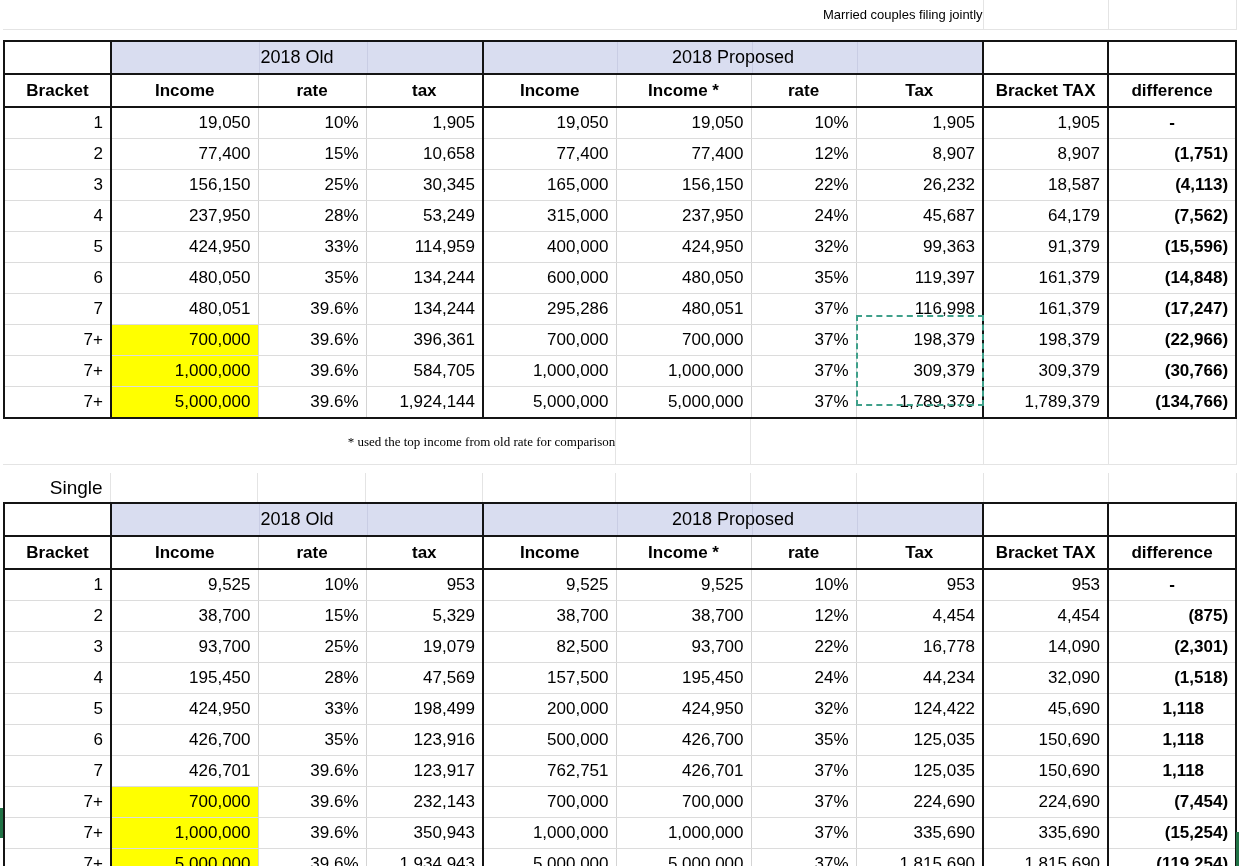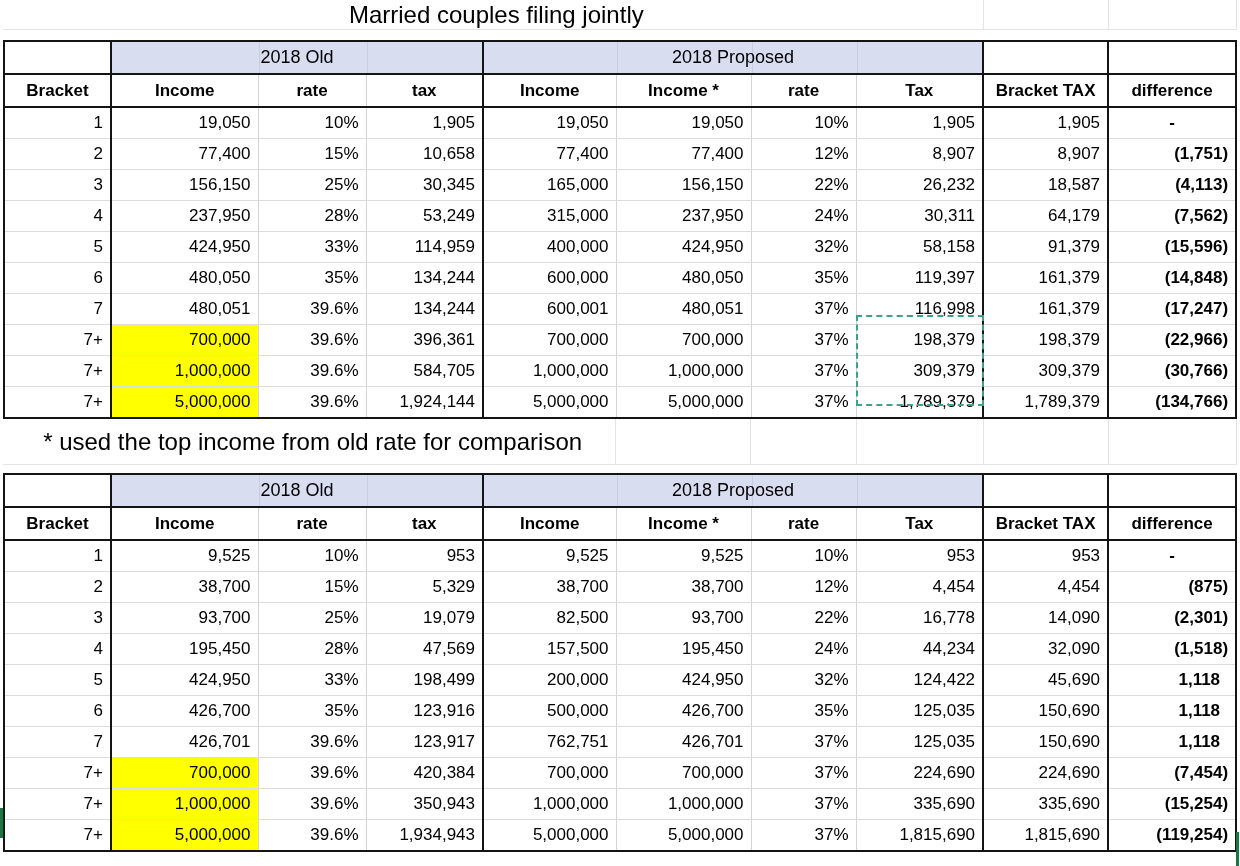--- a/index.html
+++ b/index.html
@@ -20,27 +20,27 @@
   .xtable tr.band td.bdrR{border-right:2px solid #141414;}
   .xtable tr.band td.old-band{background-image:linear-gradient(#c9cde4,#c9cde4),linear-gradient(#c9cde4,#c9cde4);
       background-repeat:no-repeat;background-size:1px 100%,1px 100%;background-position:147px 0,255px 0;}
   .xtable tr.band td.prop-band{background-image:linear-gradient(#c9cde4,#c9cde4),linear-gradient(#c9cde4,#c9cde4),linear-gradient(#c9cde4,#c9cde4);
       background-repeat:no-repeat;background-size:1px 100%,1px 100%,1px 100%;background-position:133px 0,268px 0,373px 0;}
   .xtable tr.heads td{height:31px;font-weight:bold;text-align:center;padding:0;
       border-bottom:2px solid #141414;}
   .xtable tbody td.c9{font-weight:bold;}
   td.hl{background:#ffff00;}
   td.dash{text-align:center;padding-right:0;}
-  td.pos{padding-right:15px;}
+  td.pos{padding-right:31px;}
 
   
   .xrow td{border-right:1px solid #e4e4e4;border-bottom:1px solid #e4e4e4;background:#fff;}
-  .xrow td.text-left{text-align:center;padding:0 0 0 7px;font-size:24px;}
+  .xrow td.text-left{text-align:right;padding:0 0 0 7px;font-size:13px;}
   .title-row td{height:29px;}
-  .fnote-row td{height:45px;}
+  .fnote-row td{height:45px;font-family:Liberation Serif, serif;}
   .single-row td{height:29px;border-bottom:none;}
   .single-row td.single-label{font-size:19px;}
   .gap{height:10px;}
   .gap2{height:8px;}
 
   
   .marquee{position:absolute;border:2px dashed #3fa08a;pointer-events:none;}
   .selstrip{position:absolute;background:#217346;pointer-events:none;}
 </style>
 </head>
@@ -143,54 +143,54 @@
           <td class="c9">(4,113)</td>
         </tr>
         <tr>
           <td class="c0">4</td>
           <td class="c1">237,950</td>
           <td class="c2">28%</td>
           <td class="c3">53,249</td>
           <td class="c4">315,000</td>
           <td class="c5">237,950</td>
           <td class="c6">24%</td>
-          <td class="c7">30,311</td>
+          <td class="c7">45,687</td>
           <td class="c8">64,179</td>
           <td class="c9">(7,562)</td>
         </tr>
         <tr>
           <td class="c0">5</td>
           <td class="c1">424,950</td>
           <td class="c2">33%</td>
           <td class="c3">114,959</td>
           <td class="c4">400,000</td>
           <td class="c5">424,950</td>
           <td class="c6">32%</td>
-          <td class="c7">58,158</td>
+          <td class="c7">99,363</td>
           <td class="c8">91,379</td>
           <td class="c9">(15,596)</td>
         </tr>
         <tr>
           <td class="c0">6</td>
           <td class="c1">480,050</td>
           <td class="c2">35%</td>
           <td class="c3">134,244</td>
           <td class="c4">600,000</td>
           <td class="c5">480,050</td>
           <td class="c6">35%</td>
           <td class="c7">119,397</td>
           <td class="c8">161,379</td>
           <td class="c9">(14,848)</td>
         </tr>
         <tr>
           <td class="c0">7</td>
           <td class="c1">480,051</td>
           <td class="c2">39.6%</td>
           <td class="c3">134,244</td>
-          <td class="c4">600,001</td>
+          <td class="c4">295,286</td>
           <td class="c5">480,051</td>
           <td class="c6">37%</td>
           <td class="c7">116,998</td>
           <td class="c8">161,379</td>
           <td class="c9">(17,247)</td>
         </tr>
         <tr>
           <td class="c0">7+</td>
           <td class="c1 hl">700,000</td>
           <td class="c2">39.6%</td>
@@ -248,20 +248,48 @@
       <td></td>
       <td></td>
       <td></td>
       <td></td>
       <td></td>
     </tr>
   </tbody>
     </table>
   <div class="gap2"></div>
 
+  <table class="xrow single-row">
+    <colgroup>
+        <col style="width:107px">
+        <col style="width:147px">
+        <col style="width:108px">
+        <col style="width:117px">
+        <col style="width:133px">
+        <col style="width:135px">
+        <col style="width:105px">
+        <col style="width:127px">
+        <col style="width:125px">
+        <col style="width:128px">
+      </colgroup>
+    <tbody>
+        <tr>
+      <td class="single-label">Single</td>
+      <td></td>
+          <td></td>
+      <td></td>
+          <td></td>
+      <td></td>
+          <td></td>
+      <td></td>
+          <td></td>
+      <td></td>
+    </tr>
+  </tbody>
+    </table>
 
   <table class="xtable">
     <colgroup>
         <col style="width:107px">
         <col style="width:147px">
         <col style="width:108px">
         <col style="width:117px">
         <col style="width:133px">
         <col style="width:135px">
         <col style="width:105px">
@@ -372,21 +400,21 @@
           <td class="c5">426,701</td>
           <td class="c6">37%</td>
           <td class="c7">125,035</td>
           <td class="c8">150,690</td>
           <td class="c9 pos">1,118</td>
         </tr>
         <tr>
           <td class="c0">7+</td>
           <td class="c1 hl">700,000</td>
           <td class="c2">39.6%</td>
-          <td class="c3">420,384</td>
+          <td class="c3">232,143</td>
           <td class="c4">700,000</td>
           <td class="c5">700,000</td>
           <td class="c6">37%</td>
           <td class="c7">224,690</td>
           <td class="c8">224,690</td>
           <td class="c9">(7,454)</td>
         </tr>
         <tr>
           <td class="c0">7+</td>
           <td class="c1 hl">1,000,000</td>

